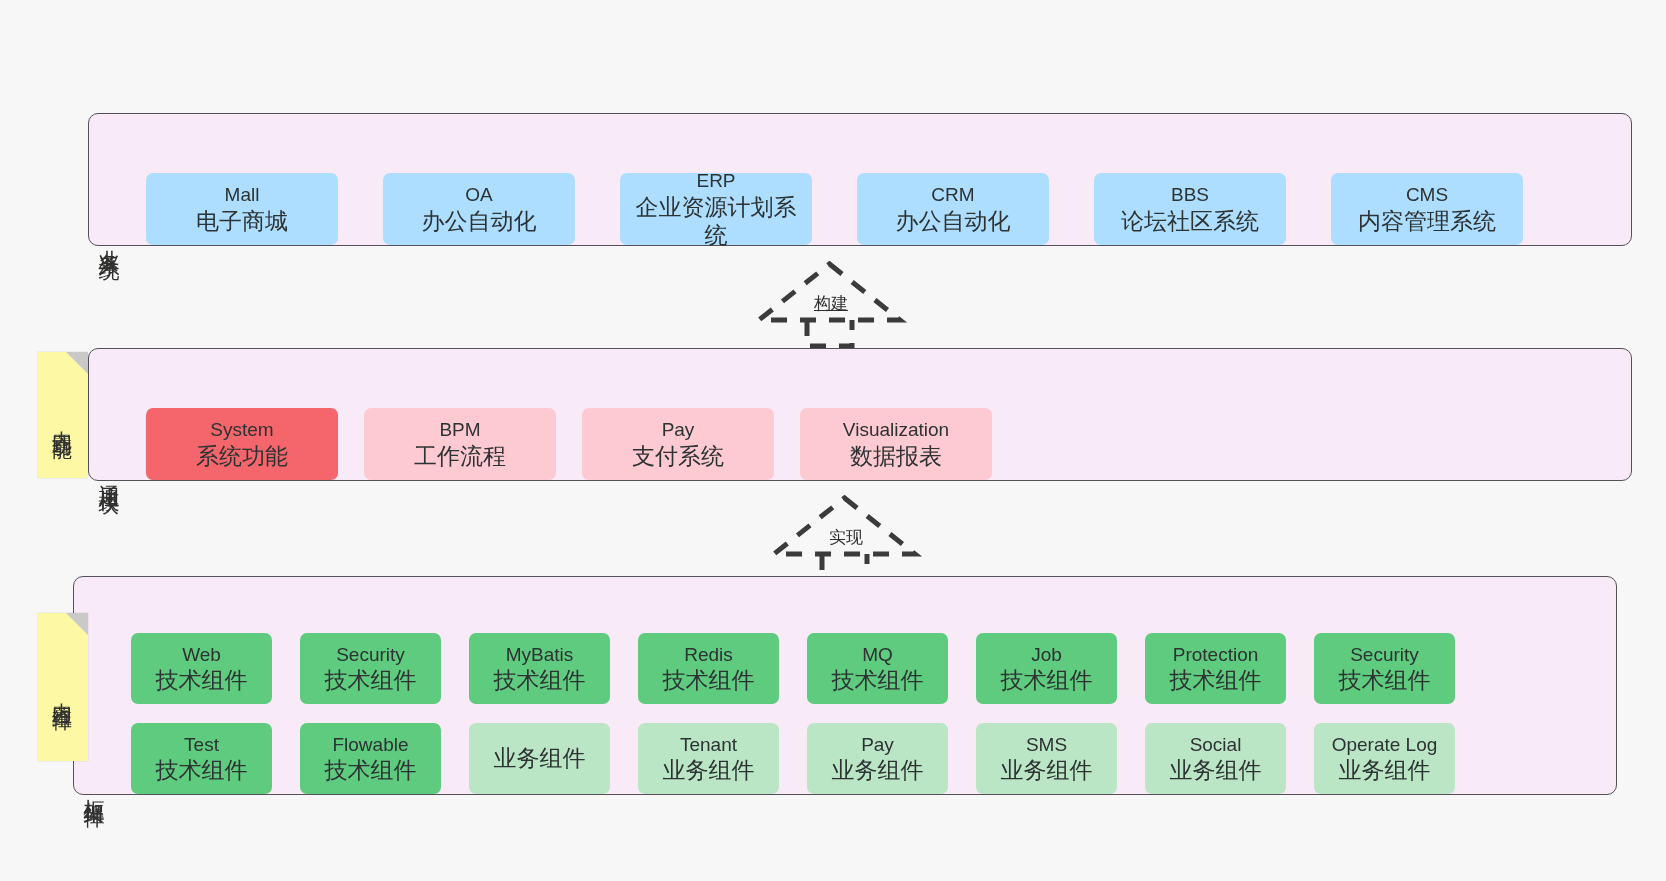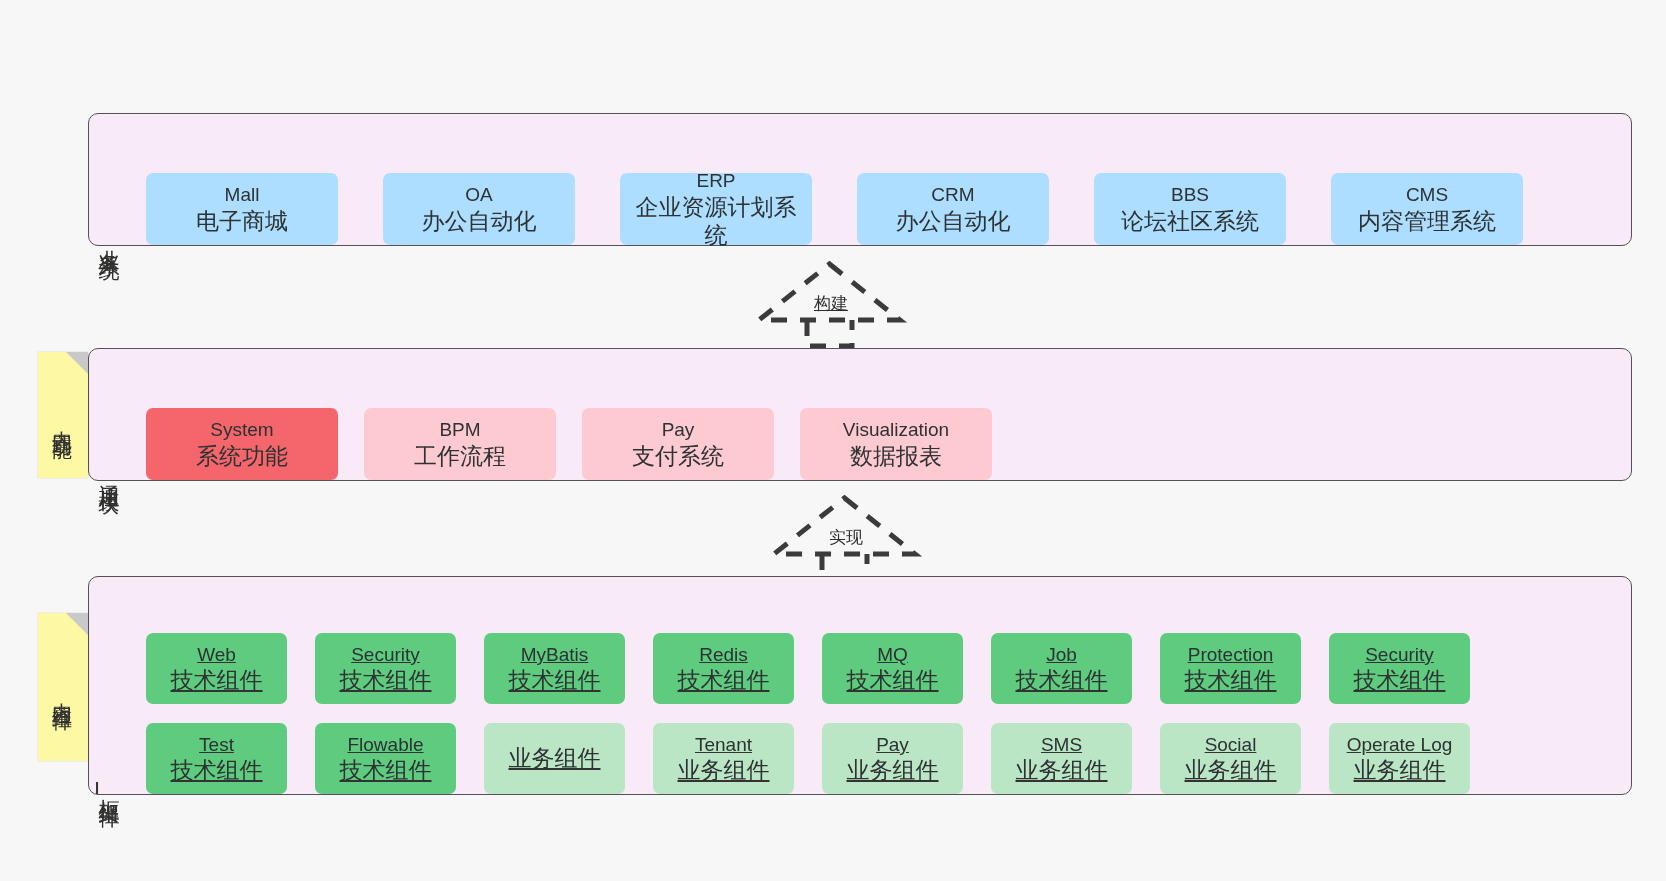--- a/index.html
+++ b/index.html
@@ -80,21 +80,21 @@
   #business-layer { left: 88px; top: 113px; width: 1544px; height: 133px; }
   #business-layer .card { width: 192px; height: 72px; }
   #business-layer .row { gap: 45px; padding-left: 17px; }
 
   
   #common-layer { left: 88px; top: 348px; width: 1544px; height: 133px; }
   #common-layer .card { width: 192px; height: 72px; }
   #common-layer .row { padding-left: 17px; }
 
   
-  #framework-layer { left: 88px; top: 576px; width: 1544px; height: 219px; text-decoration: underline; }
+  #framework-layer { left: 73px; top: 576px; width: 1544px; height: 219px; }
   #framework-layer .card { width: 141px; height: 71px; }
   #framework-layer .row { gap: 28px; padding-left: 17px; }
 
   
   .sticky {
     position: absolute;
     background: #fcf8a4;
     box-shadow: 0 0 1px rgba(0,0,0,.25);
   }
   .sticky .fold {

